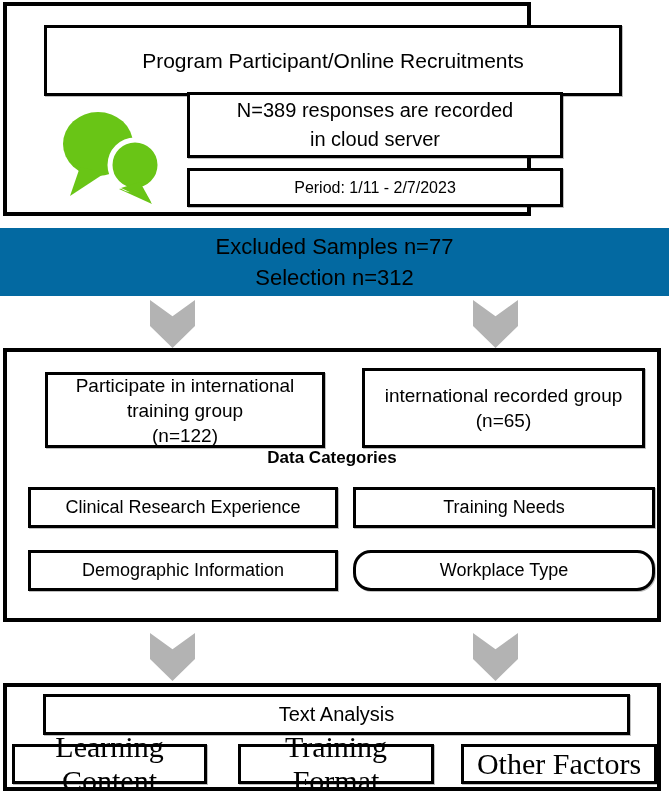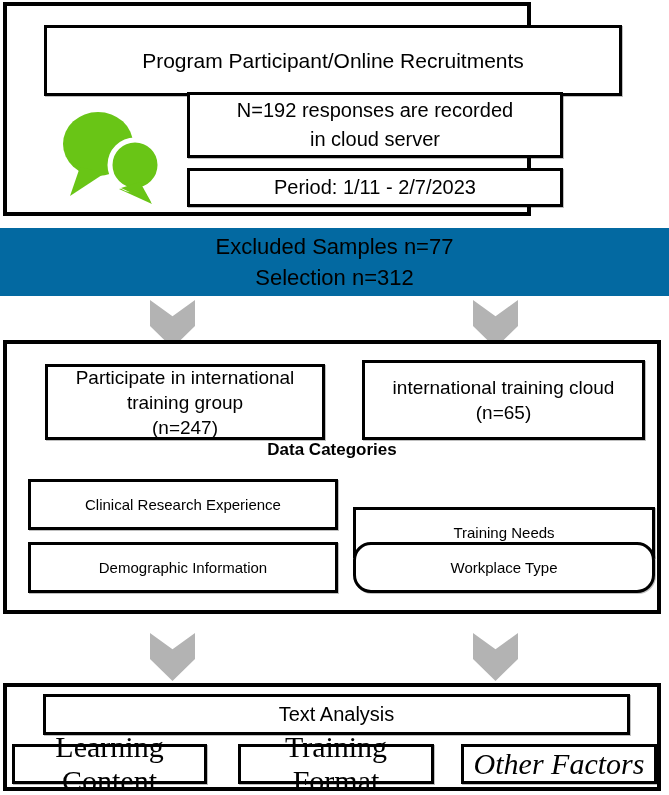--- a/index.html
+++ b/index.html
@@ -14,21 +14,21 @@
     position:absolute;border:3px solid #000;background:#fff;box-sizing:border-box;
     display:flex;flex-direction:column;align-items:center;justify-content:center;
     text-align:center;box-shadow:1px 1px 0 rgba(0,0,0,0.25);
   }
   .box span{display:block;}
 
   
   .title-box{left:37px;top:19px;width:578px;height:71px;font-size:21px;}
   .icon-wrap{position:absolute;left:51px;top:97px;width:105px;height:104px;}
   .n-box{left:180px;top:86px;width:376px;height:66px;font-size:20px;line-height:29px;}
-  .period-box{left:180px;top:162px;width:376px;height:39px;font-size:20px;}
+  .period-box{left:180px;top:162px;width:376px;height:39px;font-size:16px;}
 
   
   .banner{
     position:absolute;left:0;top:228px;width:669px;height:68px;background:#0369a1;
     display:flex;flex-direction:column;align-items:center;justify-content:center;
     font-size:22px;line-height:31px;text-align:center;
   }
 
   
   .arrow{
@@ -36,32 +36,32 @@
     clip-path:polygon(0% 0%, 50% 34%, 100% 0%, 100% 54%, 50% 100%, 0% 54%);
   }
 
   
   .participate-box{left:38px;top:20px;width:280px;height:76px;font-size:19px;line-height:25px;}
   .notwilling-box{left:355px;top:16px;width:283px;height:80px;font-size:19px;line-height:25px;}
   .dc-heading{
     position:absolute;left:0;top:96px;width:650px;text-align:center;
     font-size:17px;font-weight:bold;
   }
-  .cat-box{width:310px;height:51px;font-size:15px;}
+  .cat-box{width:310px;height:41px;font-size:18px;}
   .cat-tl{left:21px;top:135px;}
-  .cat-tr{left:346px;top:135px;width:302px;margin-top:28px;}
+  .cat-tr{left:346px;top:135px;width:302px;}
   .cat-bl{left:21px;top:198px;}
   .cat-br{left:346px;top:198px;width:302px;border-radius:18px;}
 
   
   .ta-box{left:36px;top:7px;width:587px;height:41px;font-size:20px;}
   .serif-box{font-family:"Liberation Serif", serif;font-size:30px;height:40px;top:57px;}
   .an-1{left:5px;width:195px;}
   .an-2{left:231px;width:196px;}
-  .an-3{left:454px;width:196px;font-style:italic;}
+  .an-3{left:454px;width:196px;}
 </style>
 </head>
 <body>
 
 <div class="section" style="left:3px;top:2px;width:528px;height:214px;">
   <div class="box title-box">
     <span>Program Participant/Online Recruitments</span>
   </div>
 
   <div class="icon-wrap">
@@ -70,47 +70,47 @@
         <ellipse cx="40" cy="41" rx="35" ry="32"></ellipse>
         <path d="M22 64 L12 93 L47 70 Z"></path>
       </g>
       <path d="M82 81 L94 101 L61 86 Z" fill="#69c516"></path>
       <circle cx="77" cy="62" r="25" fill="#69c516" stroke="#ffffff" stroke-width="5"></circle>
       <path d="M82 79 L93 99 L63 85 Z" fill="#69c516"></path>
     </svg>
   </div>
 
   <div class="box n-box">
-    <span>N=192 responses are recorded</span>
+    <span>N=389 responses are recorded</span>
     <span>in cloud server</span>
   </div>
 
   <div class="box period-box">
     <span>Period: 1/11 - 2/7/2023</span>
   </div>
 </div>
 
 <div class="banner">
   <span>Excluded Samples n=77</span>
   <span>Selection n=312</span>
 </div>
 
 <div class="arrow" style="left:150px;top:300px;"></div>
 <div class="arrow" style="left:473px;top:300px;"></div>
 
-<div class="section" style="left:3px;top:340px;width:658px;height:274px;padding-left:20px;">
+<div class="section" style="left:3px;top:348px;width:658px;height:274px;padding-left:20px;">
 
   <div class="box participate-box">
     <span>Participate in international</span>
     <span>training group</span>
-    <span>(n=247)</span>
+    <span>(n=122)</span>
   </div>
 
   <div class="box notwilling-box">
-    <span>international training cloud</span>
+    <span>international recorded group</span>
     <span>(n=65)</span>
   </div>
 
   <div class="dc-heading">Data Categories</div>
 
   <div class="box cat-box cat-tl">
     <span>Clinical Research Experience</span>
   </div>
   <div class="box cat-box cat-tr">
     <span>Training Needs</span>

